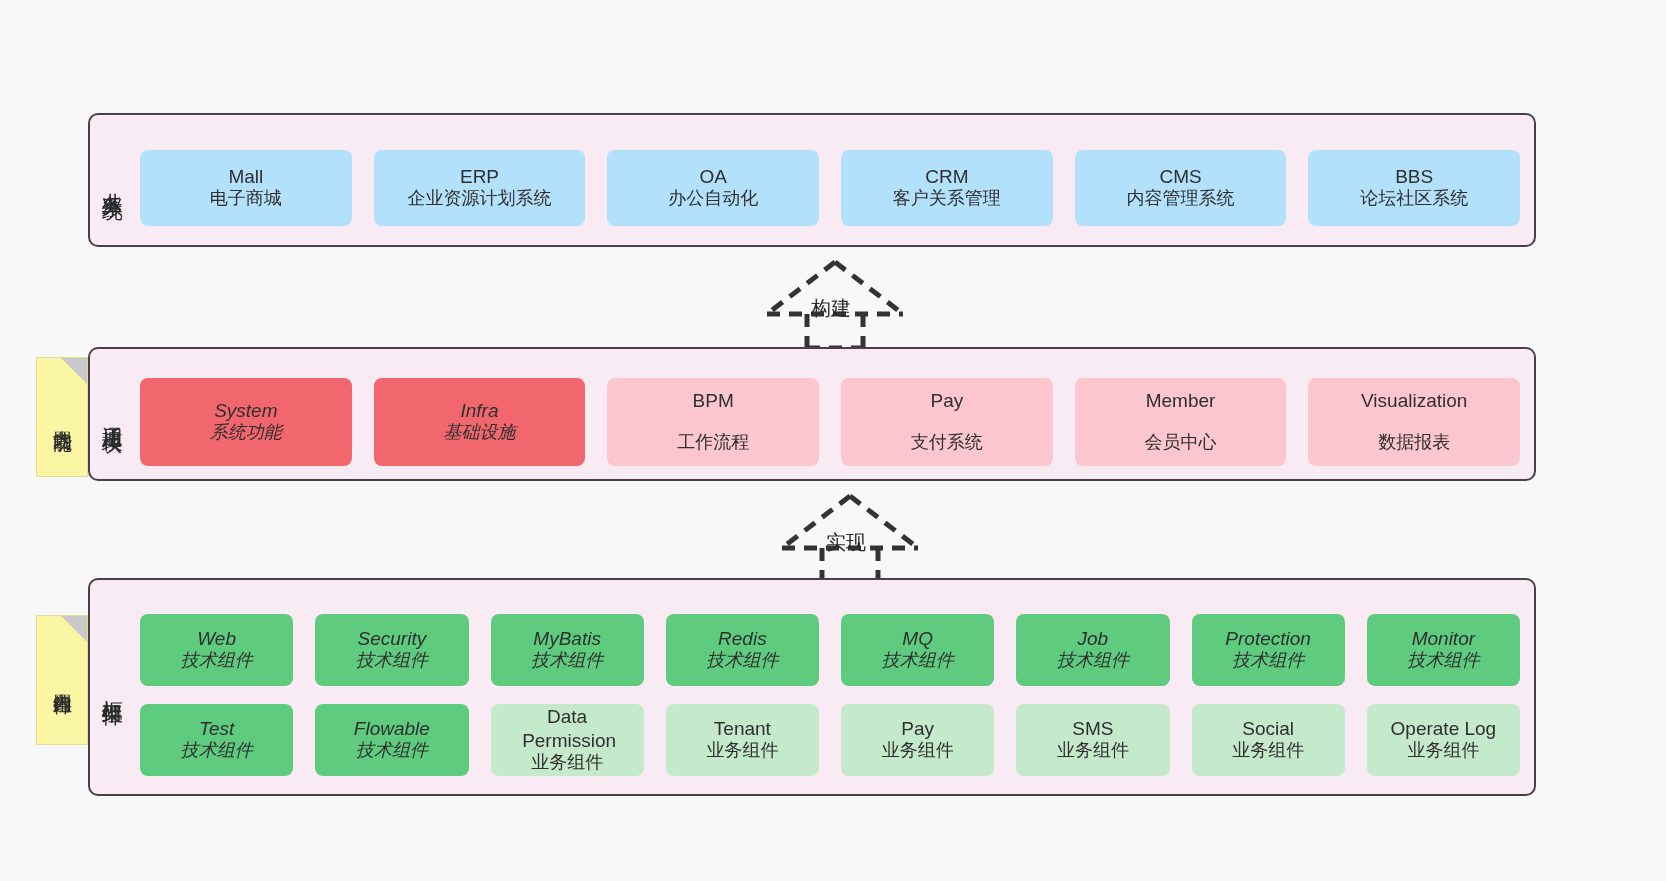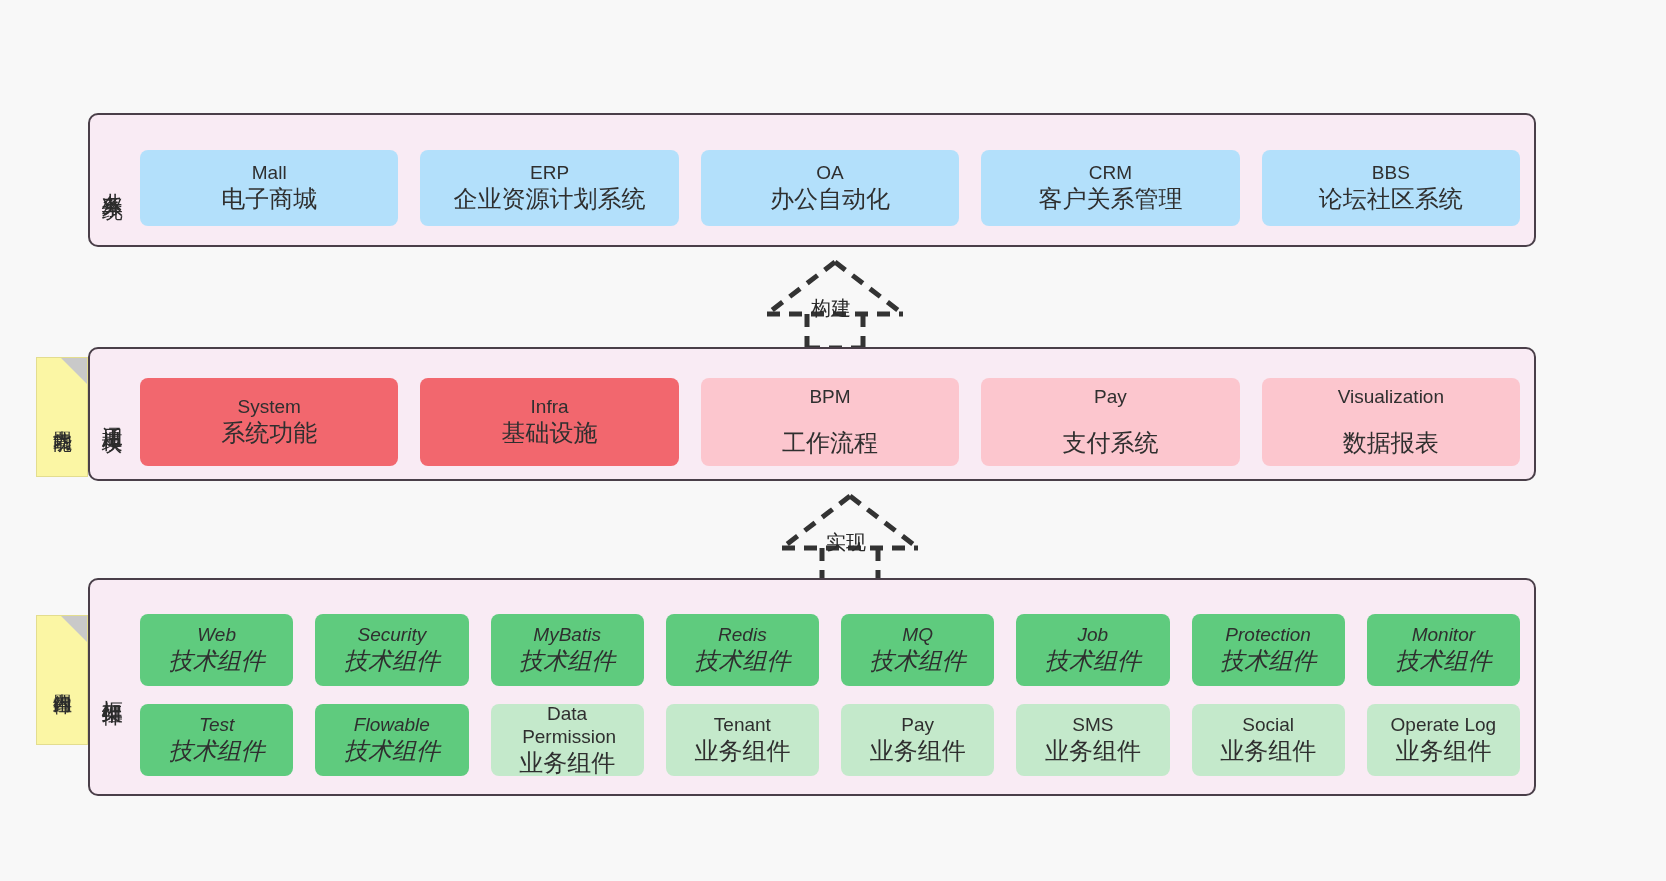--- a/index.html
+++ b/index.html
@@ -71,28 +71,28 @@
     text-align: center;
     line-height: 1.22;
     color: #2f2f2f;
     box-sizing: border-box;
     padding: 4px 6px;
   }
   .card .en {
     font-size: 19px;
   }
   .card .cn {
-    font-size: 24px;
+    font-size: 18px;
   }
   .card.h-biz   { height: 76px; }
   .card.h-mod   { height: 88px; }
   .card.h-comp  { height: 72px; }
 
   .c-blue       { background: #b3e0fb; }
-  .c-red        { background: #f2676e; }
+  .c-red        { background: #f2676e; font-style: italic; }
   .c-pink       { background: #fcc6ce; gap: 20px; }
   .c-green      { background: #5fcb7e; font-style: italic; }
   .c-lightgreen { background: #c4e9cb; }
 
   
   .note {
     position: absolute;
     box-sizing: border-box;
     background: #fbf6a4;
     border: 1px solid #e3dd8f;
@@ -149,20 +149,24 @@
         </div>
         <div class="card h-biz c-blue">
           <span class="en">OA</span>
           <span class="cn">办公自动化</span>
         </div>
         <div class="card h-biz c-blue">
           <span class="en">CRM</span>
           <span class="cn">客户关系管理</span>
         </div>
         <div class="card h-biz c-blue">
+          <span class="en">CMS</span>
+          <span class="cn">内容管理系统</span>
+        </div>
+        <div class="card h-biz c-blue">
           <span class="en">BBS</span>
           <span class="cn">论坛社区系统</span>
         </div>
       </div>
     </div>
   </div>
 
   <div class="arrow" style="left:755px; top:258px; width:160px; height:92px;">
     <svg width="160" height="92" viewBox="0 0 160 92">
       <path d="M80 4 L12 56" fill="none" stroke="#333333" stroke-width="5" stroke-dasharray="13,9"></path>
@@ -194,20 +198,24 @@
         </div>
         <div class="card h-mod c-pink">
           <span class="en">BPM</span>
           <span class="cn">工作流程</span>
         </div>
         <div class="card h-mod c-pink">
           <span class="en">Pay</span>
           <span class="cn">支付系统</span>
         </div>
         <div class="card h-mod c-pink">
+          <span class="en">Member</span>
+          <span class="cn">会员中心</span>
+        </div>
+        <div class="card h-mod c-pink">
           <span class="en">Visualization</span>
           <span class="cn">数据报表</span>
         </div>
       </div>
     </div>
   </div>
 
   <div class="arrow" style="left:770px; top:492px; width:160px; height:92px;text-align:center;">
     <svg width="160" height="92" viewBox="0 0 160 92">
       <path d="M80 4 L12 56" fill="none" stroke="#333333" stroke-width="5" stroke-dasharray="13,9"></path>

